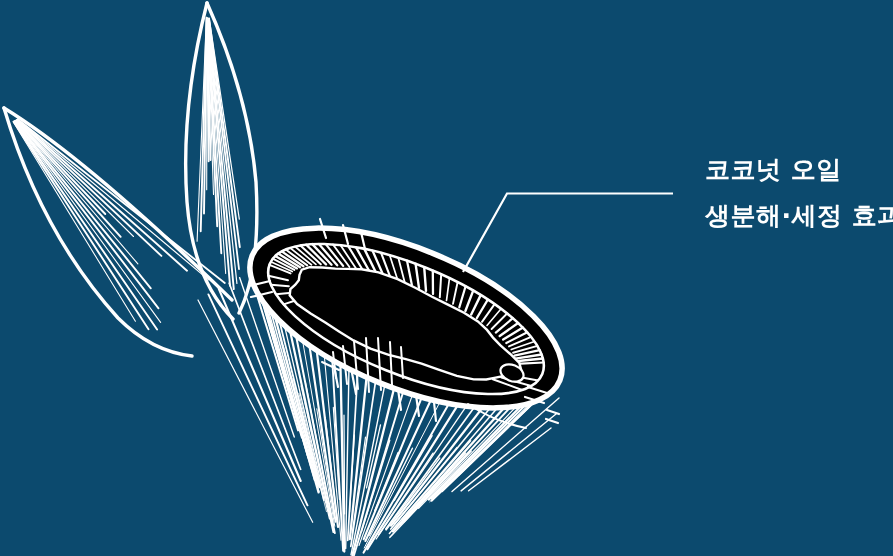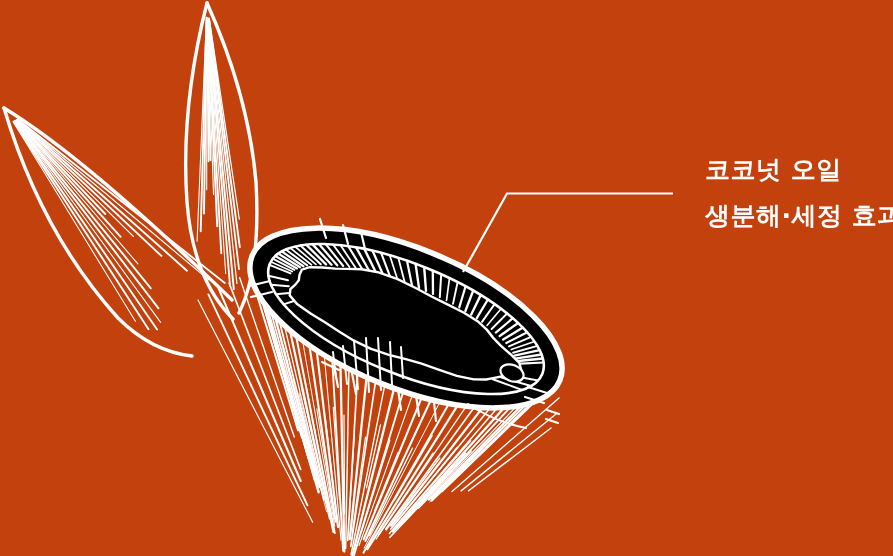--- a/index.html
+++ b/index.html
@@ -1,17 +1,17 @@
 <!DOCTYPE html>
 <html><head>
 <meta charset="utf-8">
 <style>
   html,body{margin:0;padding:0;background:#000;}
   .stage{
-    position:relative;width:893px;height:556px;background:#c2410c;
+    position:relative;width:893px;height:556px;background:#0c4a6e;
     overflow:hidden;font-family:"DejaVu Sans",sans-serif;
   }
   .stage svg{position:absolute;left:0;top:0;}
   .callout{
     position:absolute;left:705px;top:147px;color:#fff;
     font-size:25px;line-height:46px;font-weight:600;white-space:nowrap;
     letter-spacing:0.5px;
   }
 </style>
 </head>

